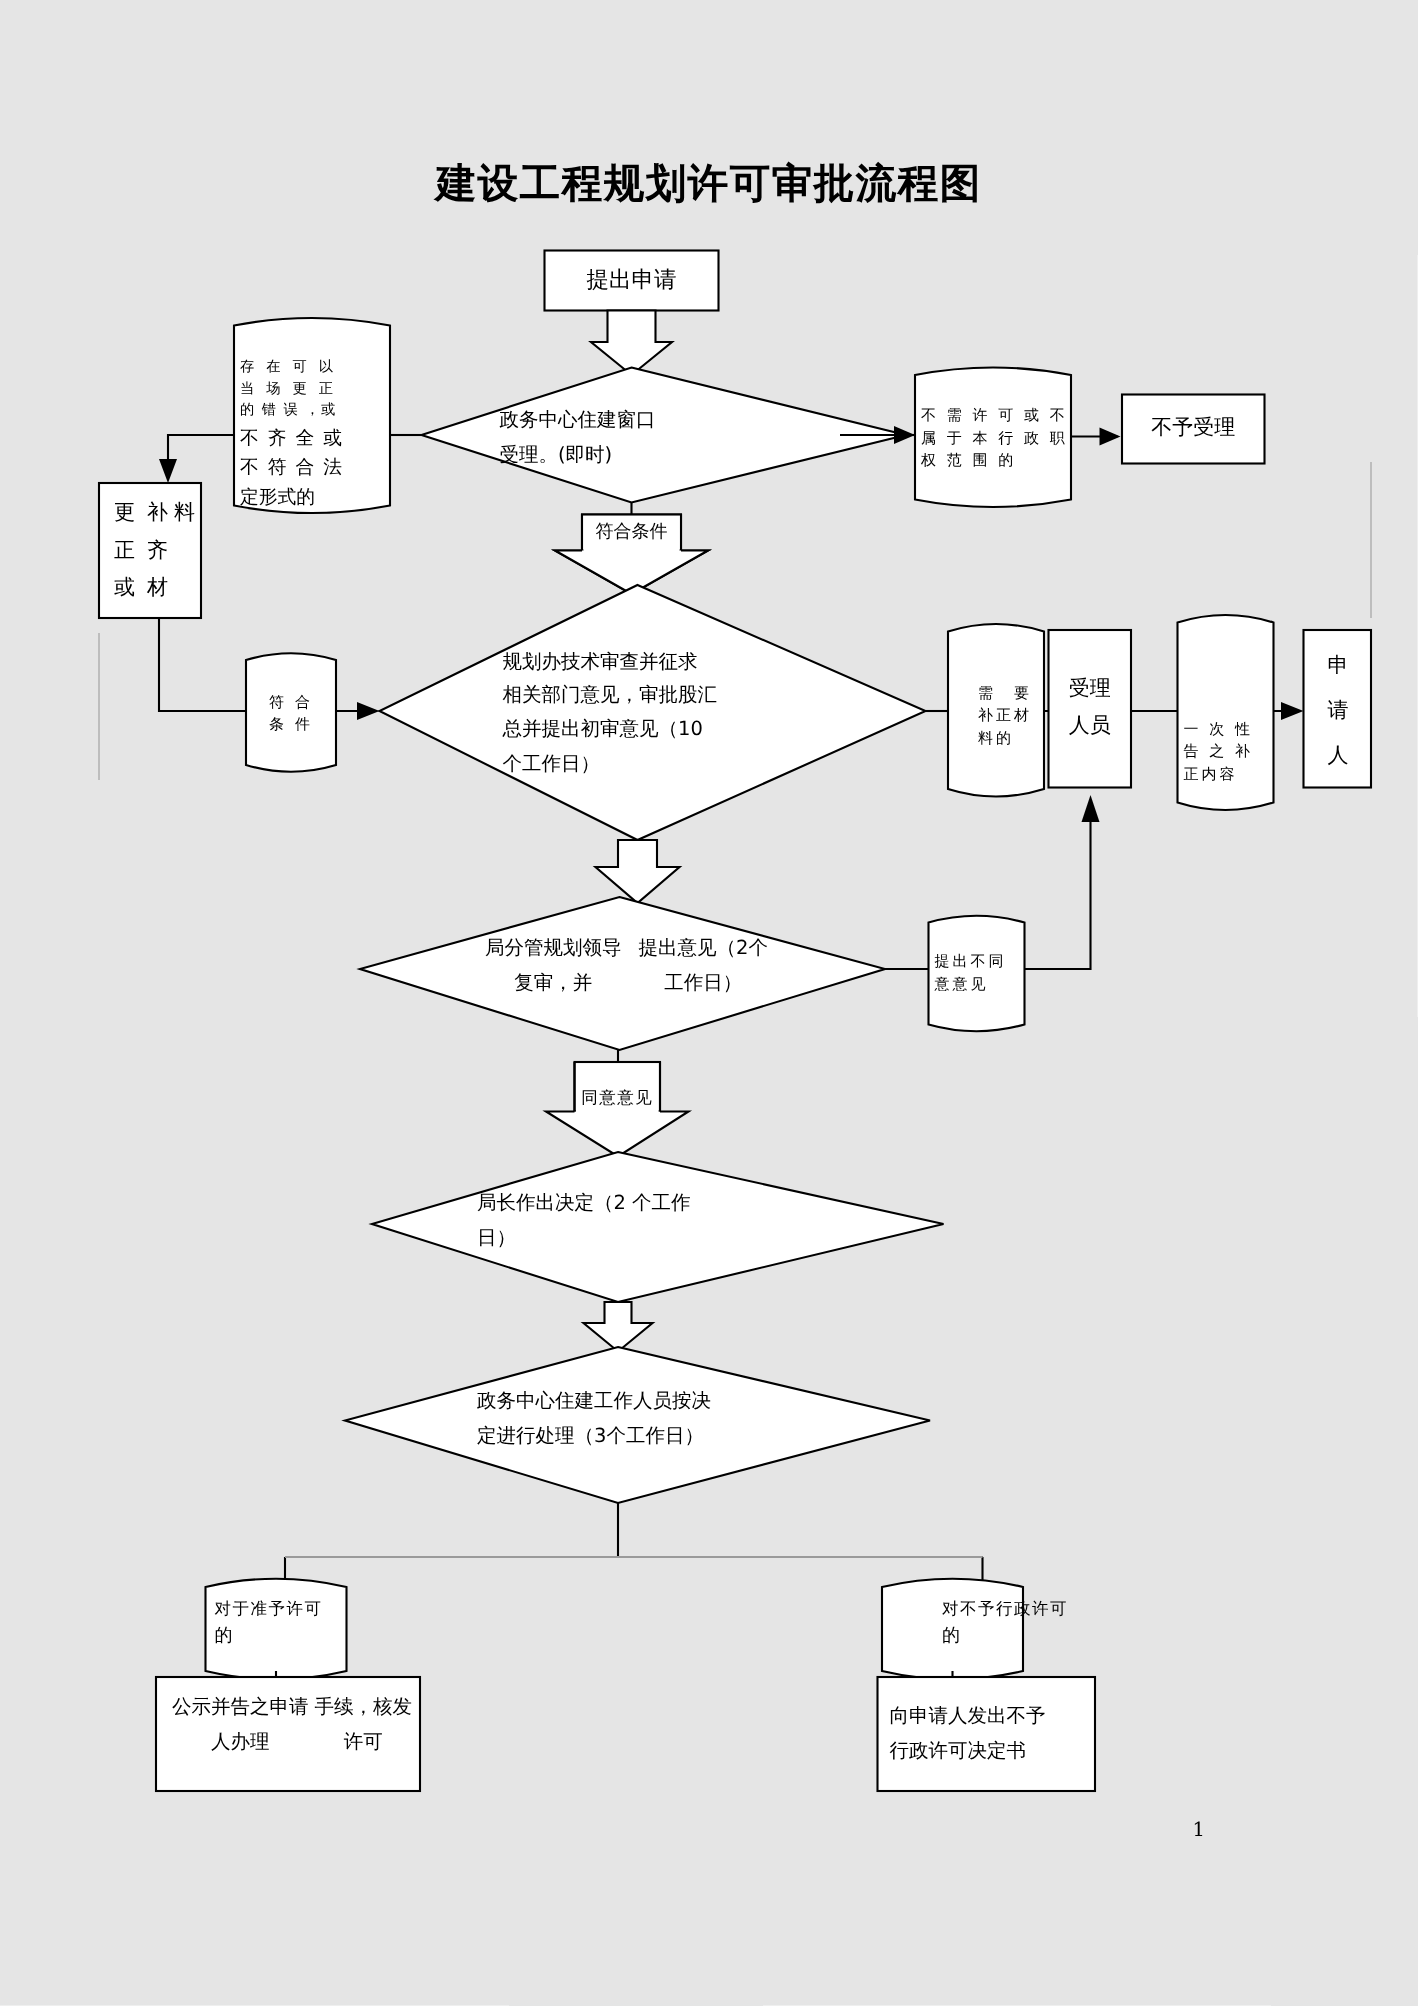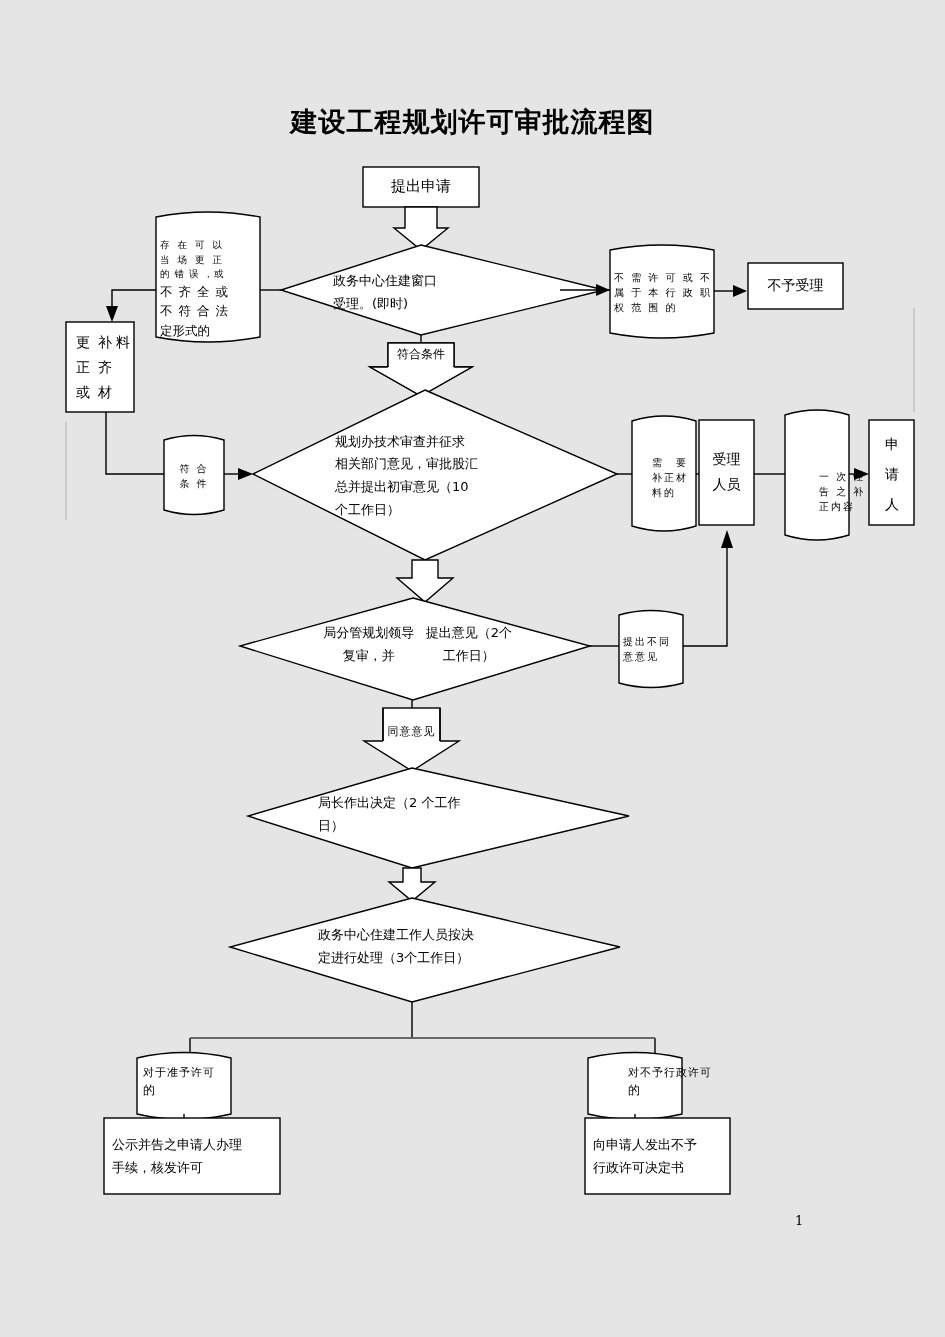--- a/index.html
+++ b/index.html
@@ -189,21 +189,21 @@
     <div>需　要</div>
     <div>补正材</div>
     <div>料的</div>
   </div>
 
   <div class="lbl s14" style="left:703px;top:437px;width:47px;height:70px;flex-direction:column;align-items:center;">
     <div>受理</div>
     <div>人员</div>
   </div>
 
-  <div class="lbl s10" style="left:789px;top:460px;width:58px;height:62px;flex-direction:column;align-items:flex-start;margin-left:30px;">
+  <div class="lbl s10" style="left:789px;top:470px;width:58px;height:62px;flex-direction:column;align-items:flex-start;">
     <div>一 次 性</div>
     <div>告 之 补</div>
     <div>正内容</div>
   </div>
 
   <div class="lbl s14" style="left:872px;top:432px;width:40px;height:82px;flex-direction:column;align-items:center;justify-content:flex-start;">
     <div>申</div>
     <div style="margin-top:5px;">请</div>
     <div style="margin-top:5px;">人</div>
   </div>
@@ -230,21 +230,21 @@
   <div class="lbl s13" style="left:318px;top:922px;width:205px;height:50px;flex-direction:column;align-items:flex-start;">
     <div>政务中心住建工作人员按决</div>
     <div>定进行处理（3个工作日）</div>
   </div>
 
   <div class="lbl s11" style="left:143px;top:1062px;width:84px;height:40px;flex-direction:column;align-items:flex-start;">
     <div>对于准予许可</div>
     <div style="font-size:12px;">的</div>
   </div>
 
-  <div class="lbl s13" style="left:112px;top:1128px;width:164px;height:58px;flex-direction:column;align-items:flex-start;">
+  <div class="lbl s13" style="left:112px;top:1128px;width:164px;height:58px;align-items:flex-start;">
     <div>公示并告之申请人办理</div>
     <div>手续，核发许可</div>
   </div>
 
   <div class="lbl s11" style="left:628px;top:1062px;width:88px;height:40px;flex-direction:column;align-items:flex-start;">
     <div>对不予行政许可</div>
     <div style="font-size:12px;">的</div>
   </div>
 
   <div class="lbl s13" style="left:593px;top:1128px;width:134px;height:58px;flex-direction:column;align-items:flex-start;">

